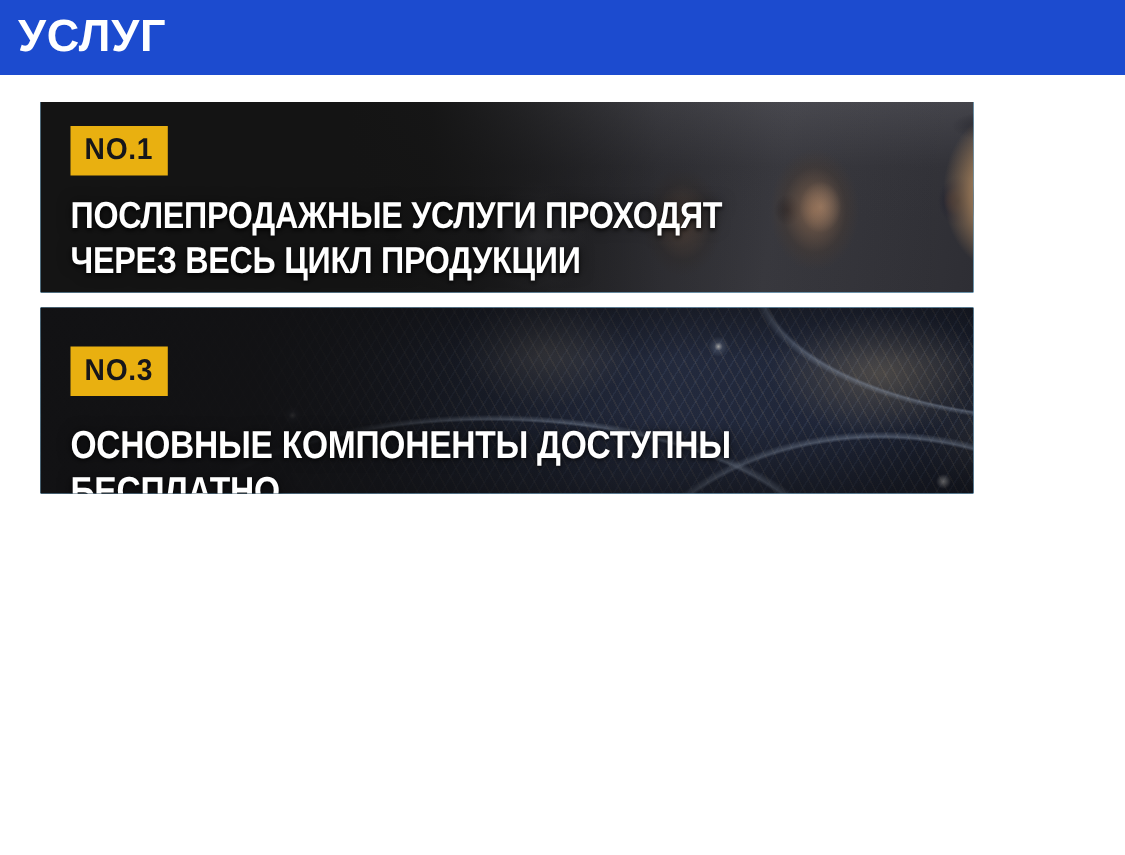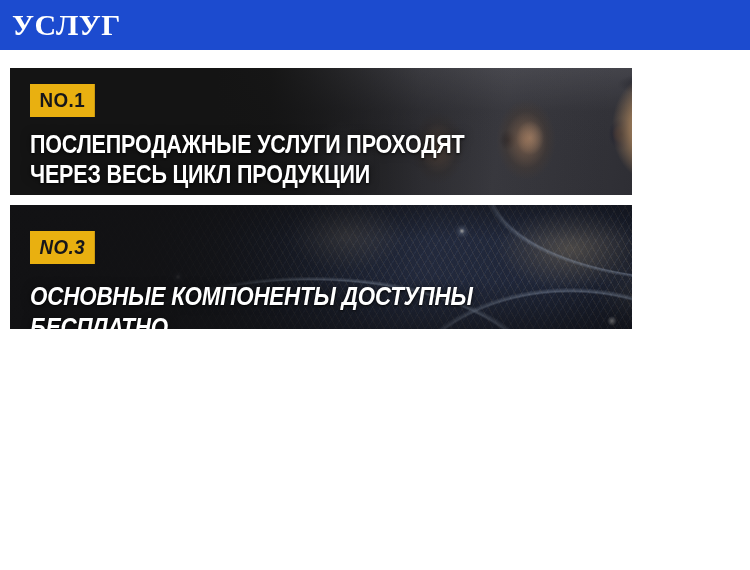--- a/index.html
+++ b/index.html
@@ -24,43 +24,43 @@
     align-items: center;
     box-sizing: border-box;
     padding-left: 12px;
   }
   .page-header-title {
     color: #ffffff;
     font-size: 30px;
     font-weight: 700;
     letter-spacing: 0.5px;
     line-height: 1;
-    font-family: Liberation Serif, serif;
+    font-family: Liberation Sans, sans-serif;
   }
 
   
   .cards {
     padding: 18px 10px 0 10px;
     box-sizing: border-box;
     width: 750px;
   }
 
   .service-card {
     position: relative;
     width: 622px;
     height: 127px;
     overflow: hidden;
     background: #0369a1;
     margin-bottom: 10px;
     box-sizing: border-box;
+    margin-left: 17px;
   }
   .service-card.card-3 {
     height: 124px;
     margin-bottom: 0;
-    font-style: italic;
   }
 
   
   .card-photo {
     position: absolute;
     inset: 0;
     z-index: 0;
   }
 
   

